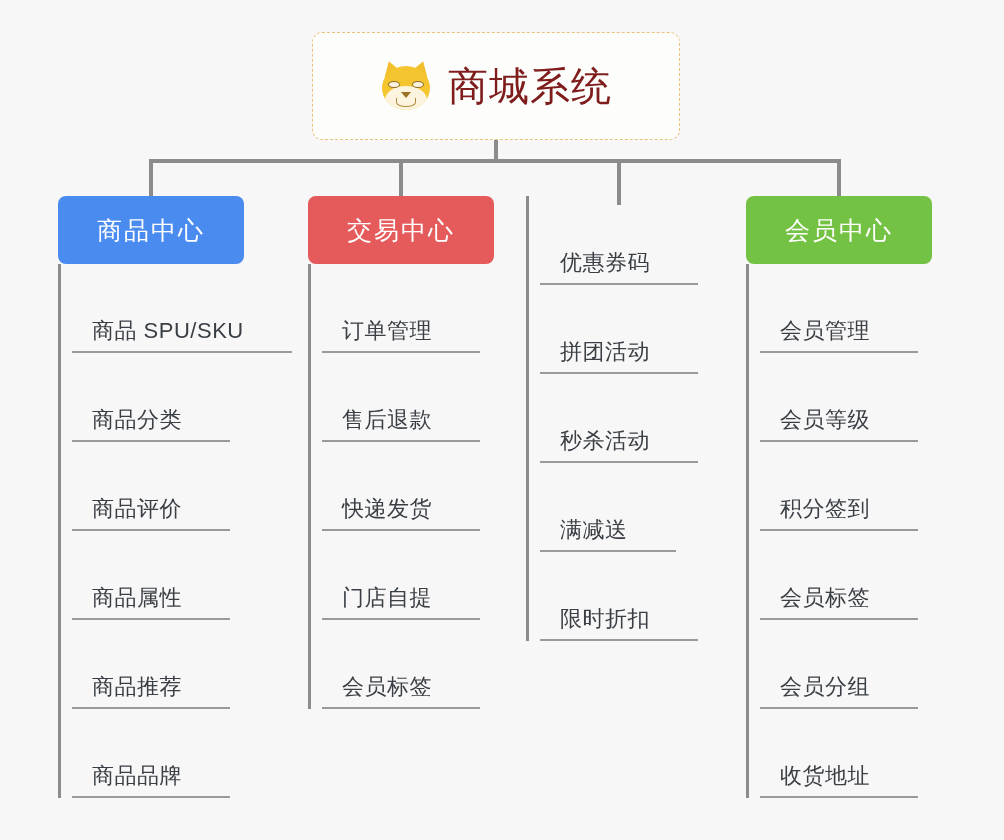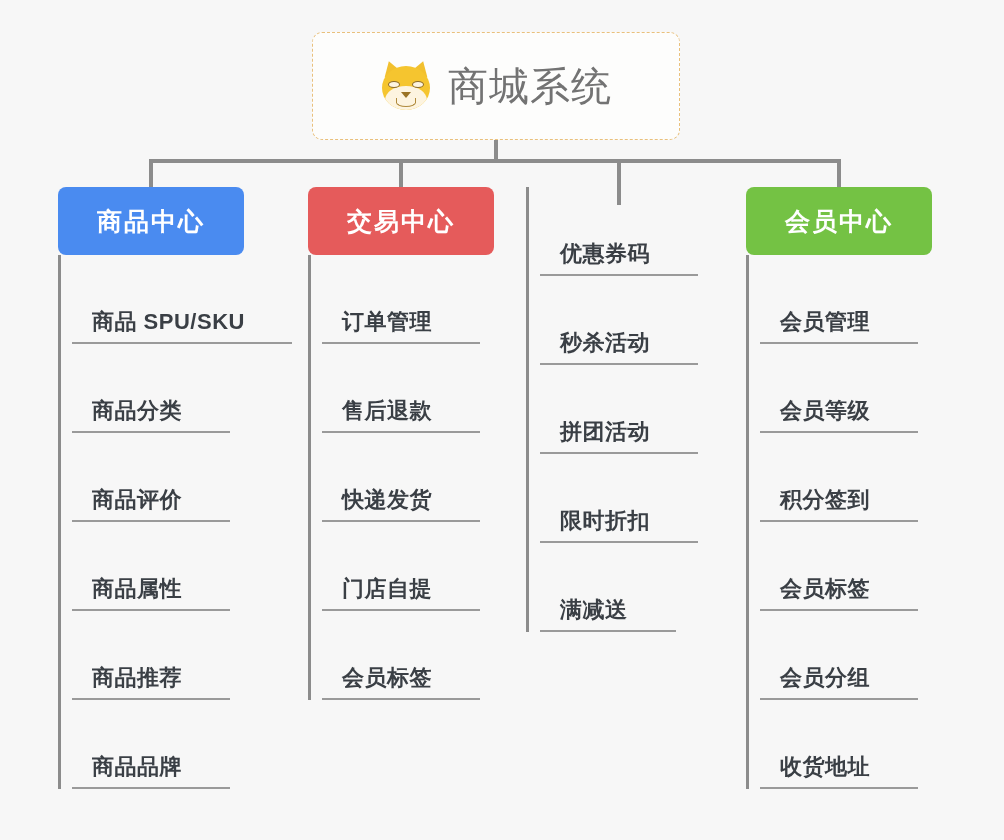--- a/index.html
+++ b/index.html
@@ -114,22 +114,21 @@
   .conn {
     position: absolute;
     background: #8c8c8c;
   }
   .conn-stem   { width: 4px; }
   .conn-bus    { height: 4px; }
 
   
   .branch {
     position: absolute;
-    top: 187px;
-    font-weight: bold;
+    top: 196px;
   }
   .branch-header {
     box-sizing: border-box;
     height: 68px;
     border-radius: 8px;
     display: flex;
     align-items: center;
     justify-content: center;
     color: #ffffff;
     font-size: 25px;
@@ -177,21 +176,21 @@
       <span class="ear left"></span>
       <span class="ear right"></span>
       <span class="head">
         <span class="muzzle"></span>
         <span class="eye left"></span>
         <span class="eye right"></span>
         <span class="nose"></span>
         <span class="mouth"></span>
       </span>
     </span>
-    <span class="root-title" style="color: #737373;">商城系统</span>
+    <span class="root-title" style="color: #7f1d1d;">商城系统</span>
   </div>
 
   <div class="conn conn-stem" style="left: 494px; top: 140px; height: 22px; background: rgb(140, 140, 140);"></div>
   <div class="conn conn-bus" style="left: 149px; top: 159px; width: 692px; background: rgb(140, 140, 140);"></div>
   <div class="conn conn-stem" style="left: 149px; top: 159px; height: 46px; background: rgb(140, 140, 140);"></div>
   <div class="conn conn-stem" style="left: 399px; top: 159px; height: 46px; background: rgb(140, 140, 140);"></div>
   <div class="conn conn-stem" style="left: 617px; top: 159px; height: 46px; background: rgb(140, 140, 140);"></div>
   <div class="conn conn-stem" style="left: 837px; top: 159px; height: 46px; background: rgb(140, 140, 140);"></div>
 
   <div class="branch" style="left:58px; width:186px;">
@@ -220,24 +219,24 @@
       <div class="leaf-item" style="width:158px;">快递发货</div>
       <div class="leaf-item" style="width:158px;">门店自提</div>
       <div class="leaf-item" style="width:158px;">会员标签</div>
     </div>
   </div>
 
   <div class="branch" style="left:526px; width:186px;">
     <div class="leaf-list">
       <div class="leaf-spine" style="background: rgb(140, 140, 140);"></div>
       <div class="leaf-item" style="width:158px;">优惠券码</div>
+      <div class="leaf-item" style="width:158px;">拼团活动</div>
       <div class="leaf-item" style="width:158px;">秒杀活动</div>
-      <div class="leaf-item" style="width:158px;">拼团活动</div>
+      <div class="leaf-item" style="width:136px;">满减送</div>
       <div class="leaf-item" style="width:158px;">限时折扣</div>
-      <div class="leaf-item" style="width:136px;">满减送</div>
     </div>
   </div>
 
   <div class="branch" style="left:746px; width:186px;">
     <div class="branch-header" style="width: 186px; background: rgb(116, 194, 68);">
       <span>会员中心</span>
     </div>
     <div class="leaf-list">
       <div class="leaf-spine" style="background: rgb(140, 140, 140);"></div>
       <div class="leaf-item" style="width:158px;">会员管理</div>

